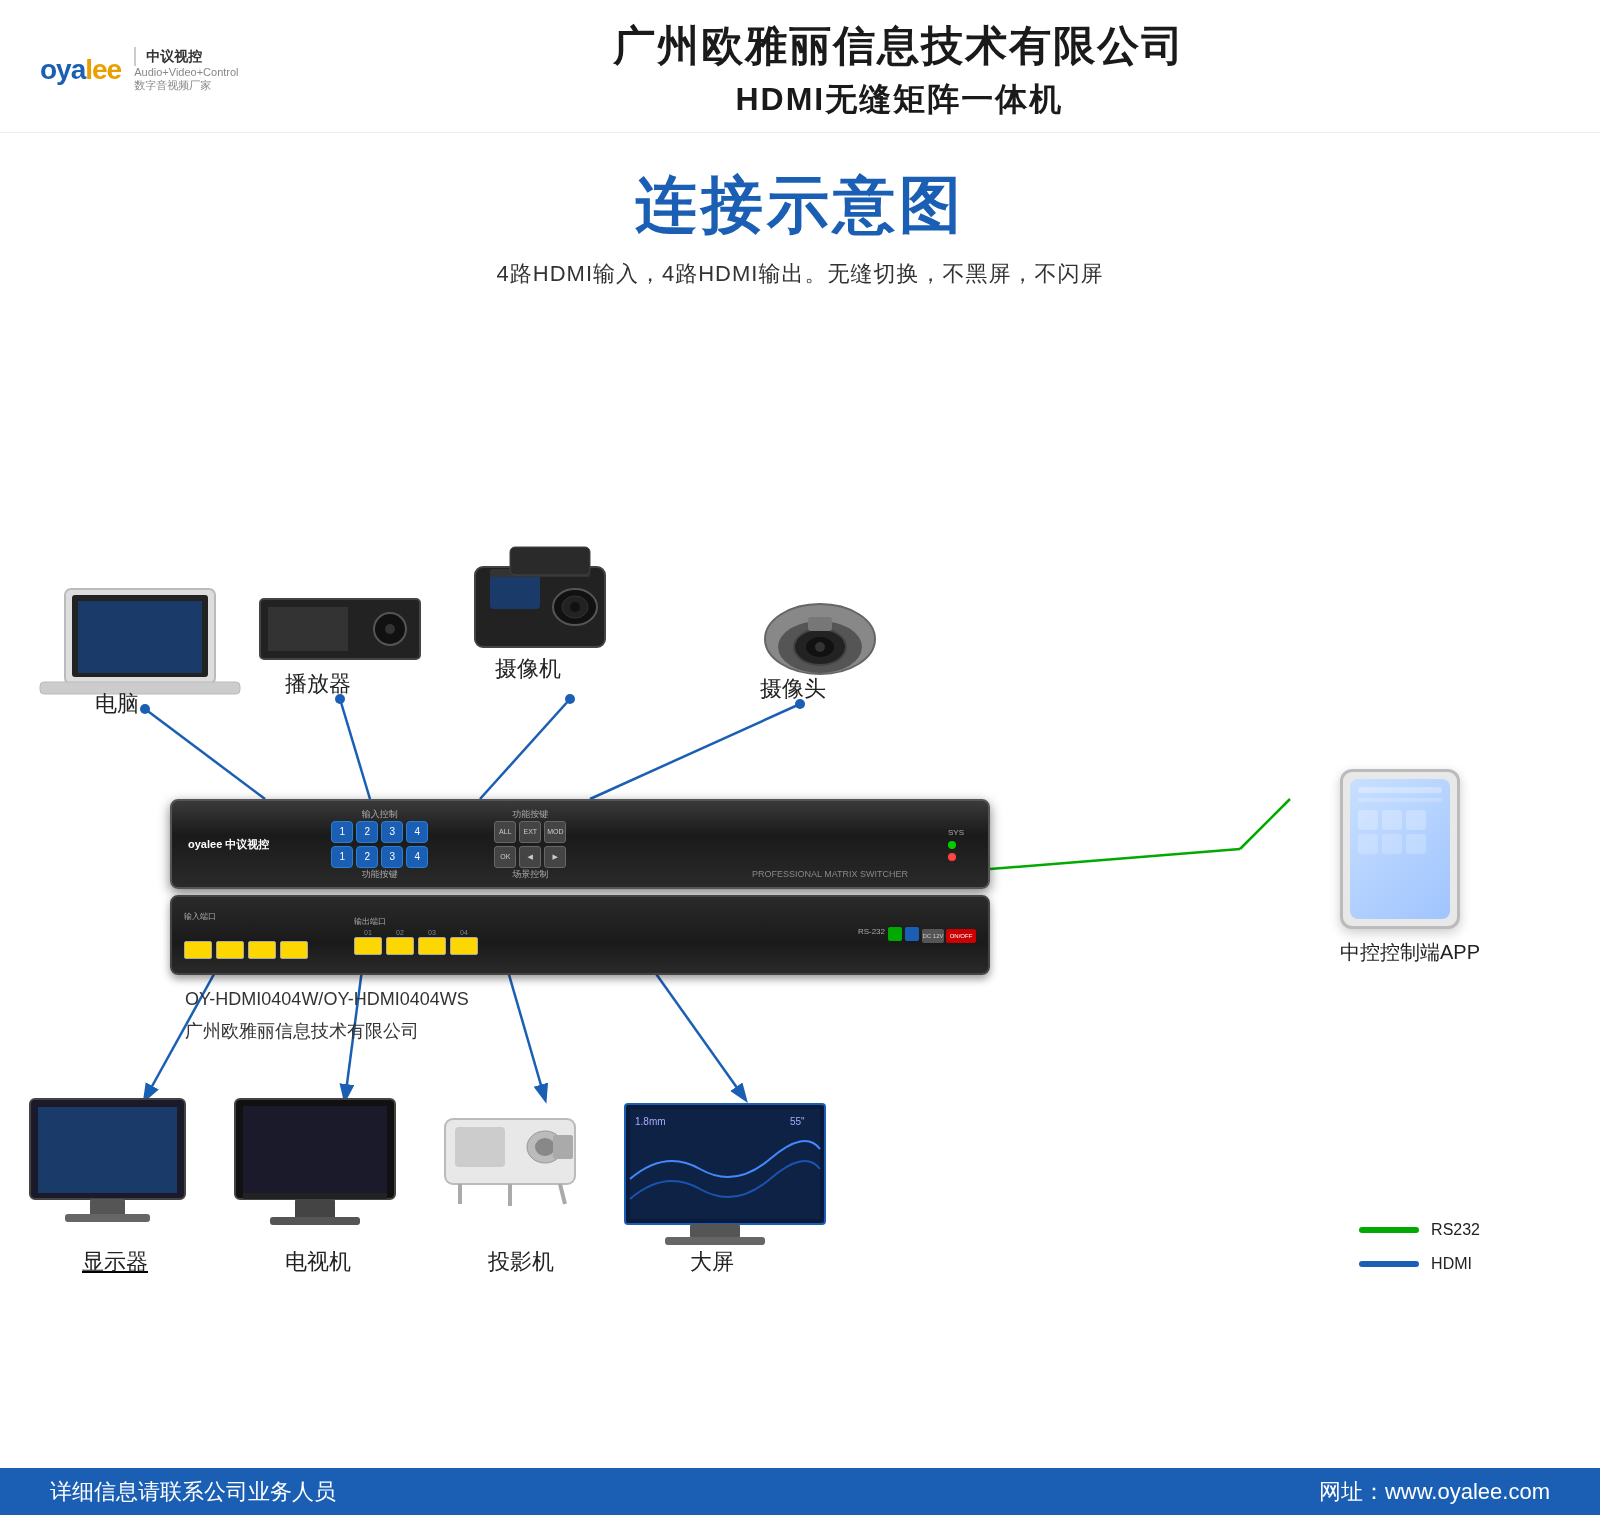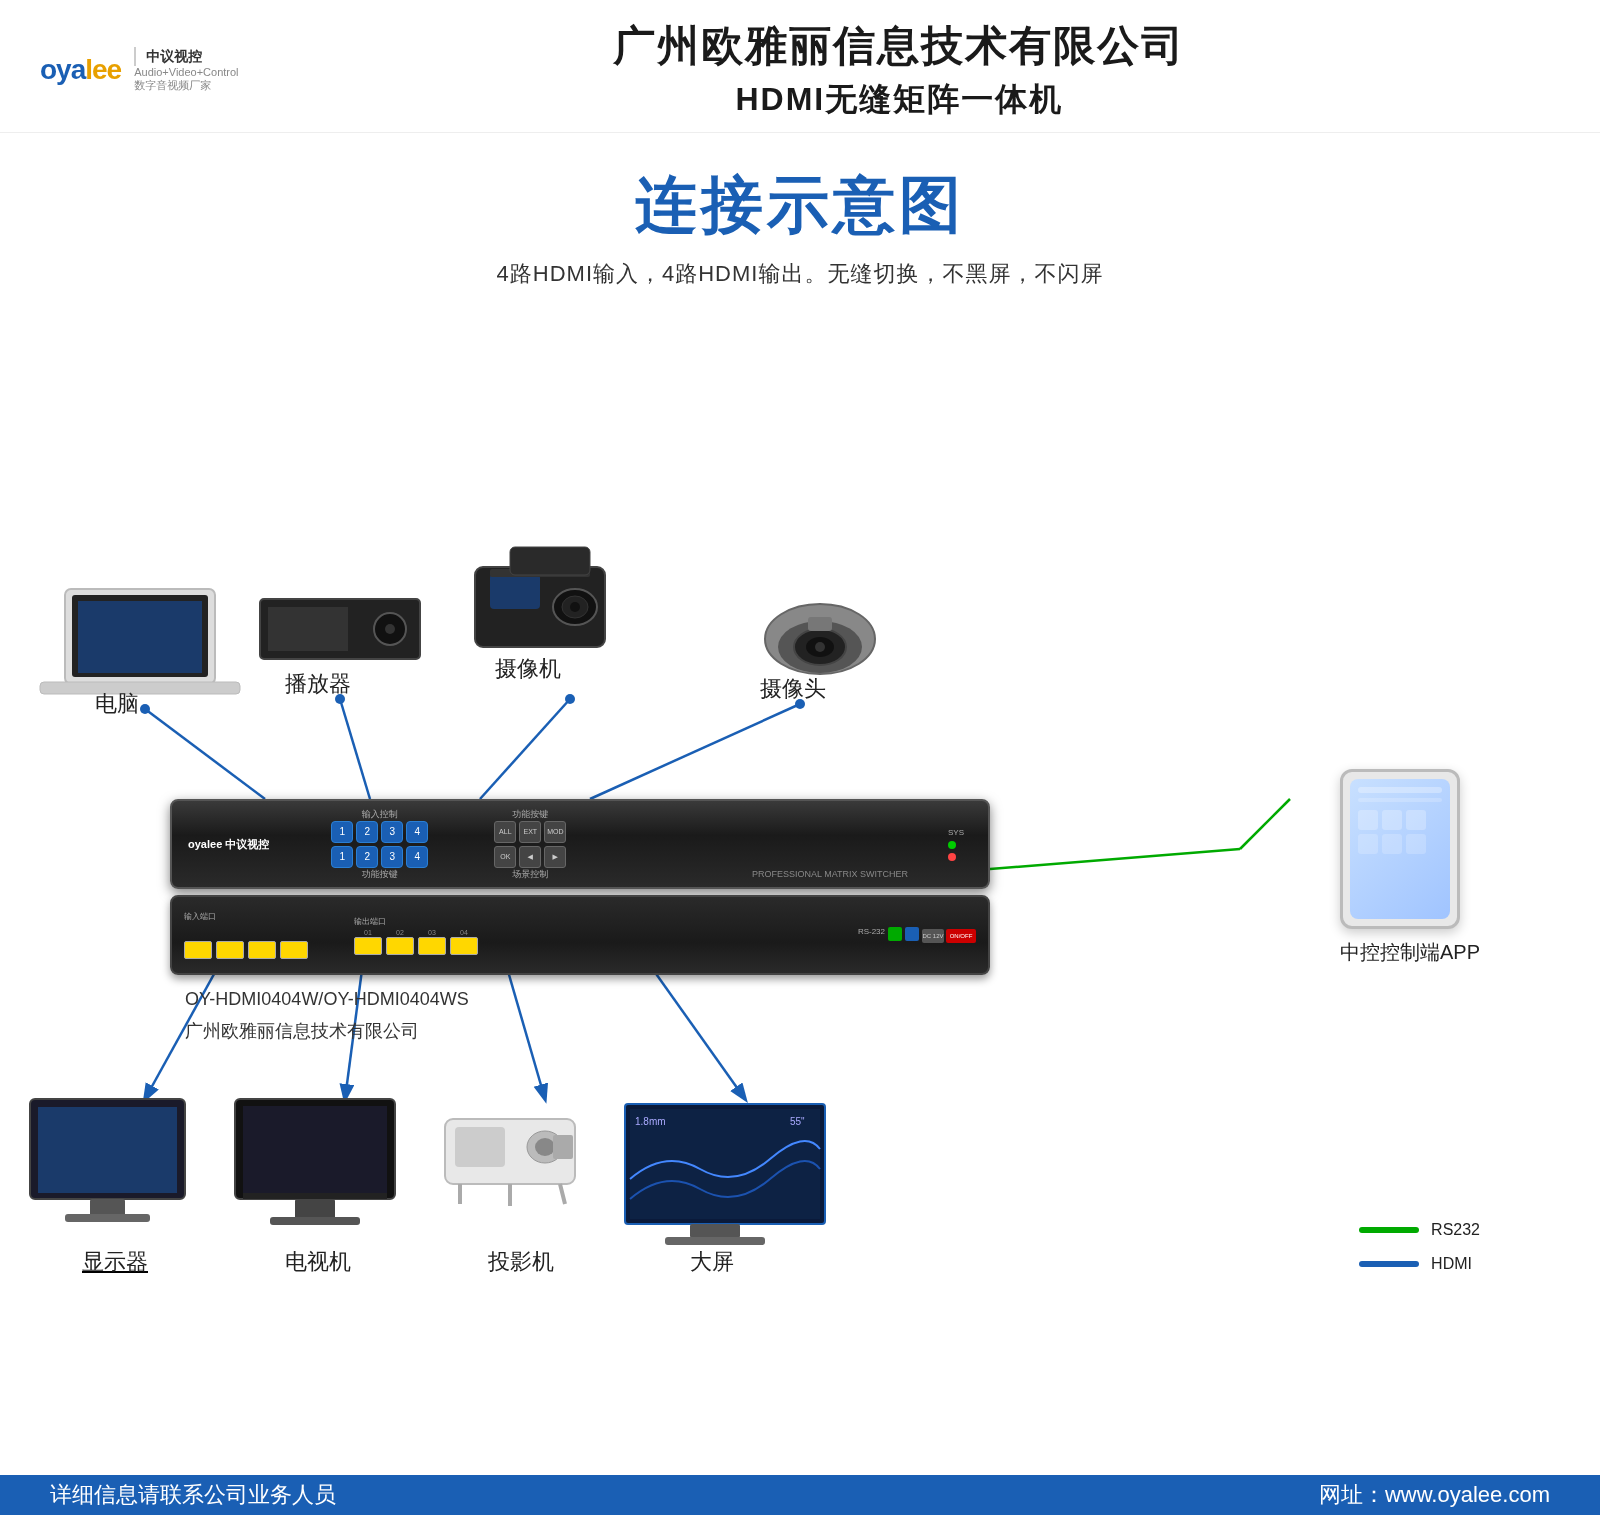--- a/index.html
+++ b/index.html
@@ -300,21 +300,21 @@
       color: #222;
     }
 
     
     .footer {
       position: absolute;
       bottom: 0;
       left: 0;
       right: 0;
       background: #1a5fb4;
-      height: 40px;
+      height: 47px;
       display: flex;
       align-items: center;
       padding: 0 50px;
       justify-content: space-between;
     }
     .footer-left {
       color: #fff;
       font-size: 22px;
     }
     .footer-right {

